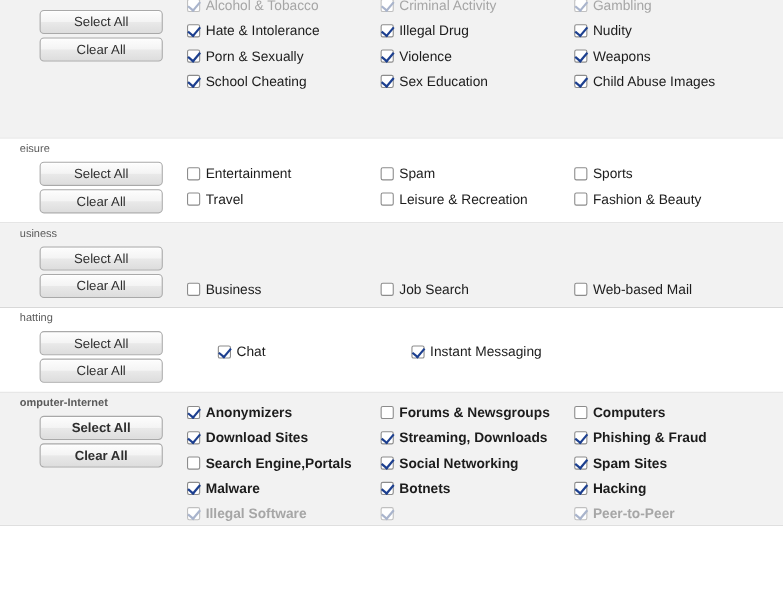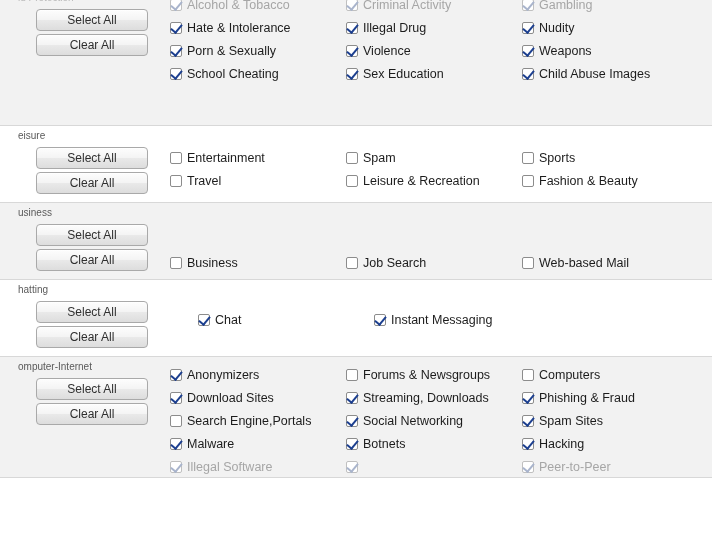--- a/index.html
+++ b/index.html
@@ -233,21 +233,21 @@
             <span class="box checked"></span>
             <span>Chat</span>
           </div>
           <div class="cb-item">
             <span class="box checked"></span>
             <span>Instant Messaging</span>
           </div>
         </div>
       </div>
       <div class="divider"></div>
-      <div class="section alt clip-top" style="height: 120px;">
+      <div class="section alt clip-top" style="height: 120px; font-weight: bold;">
         <div class="sect-left">
           <div class="sect-title">omputer-Internet</div>
           <div class="btn">Select All</div>
           <div class="btn">Clear All</div>
         </div>
         <div class="sect-right">
           <div class="cb-item">
             <span class="box checked"></span>
             <span>Anonymizers</span>
           </div>

